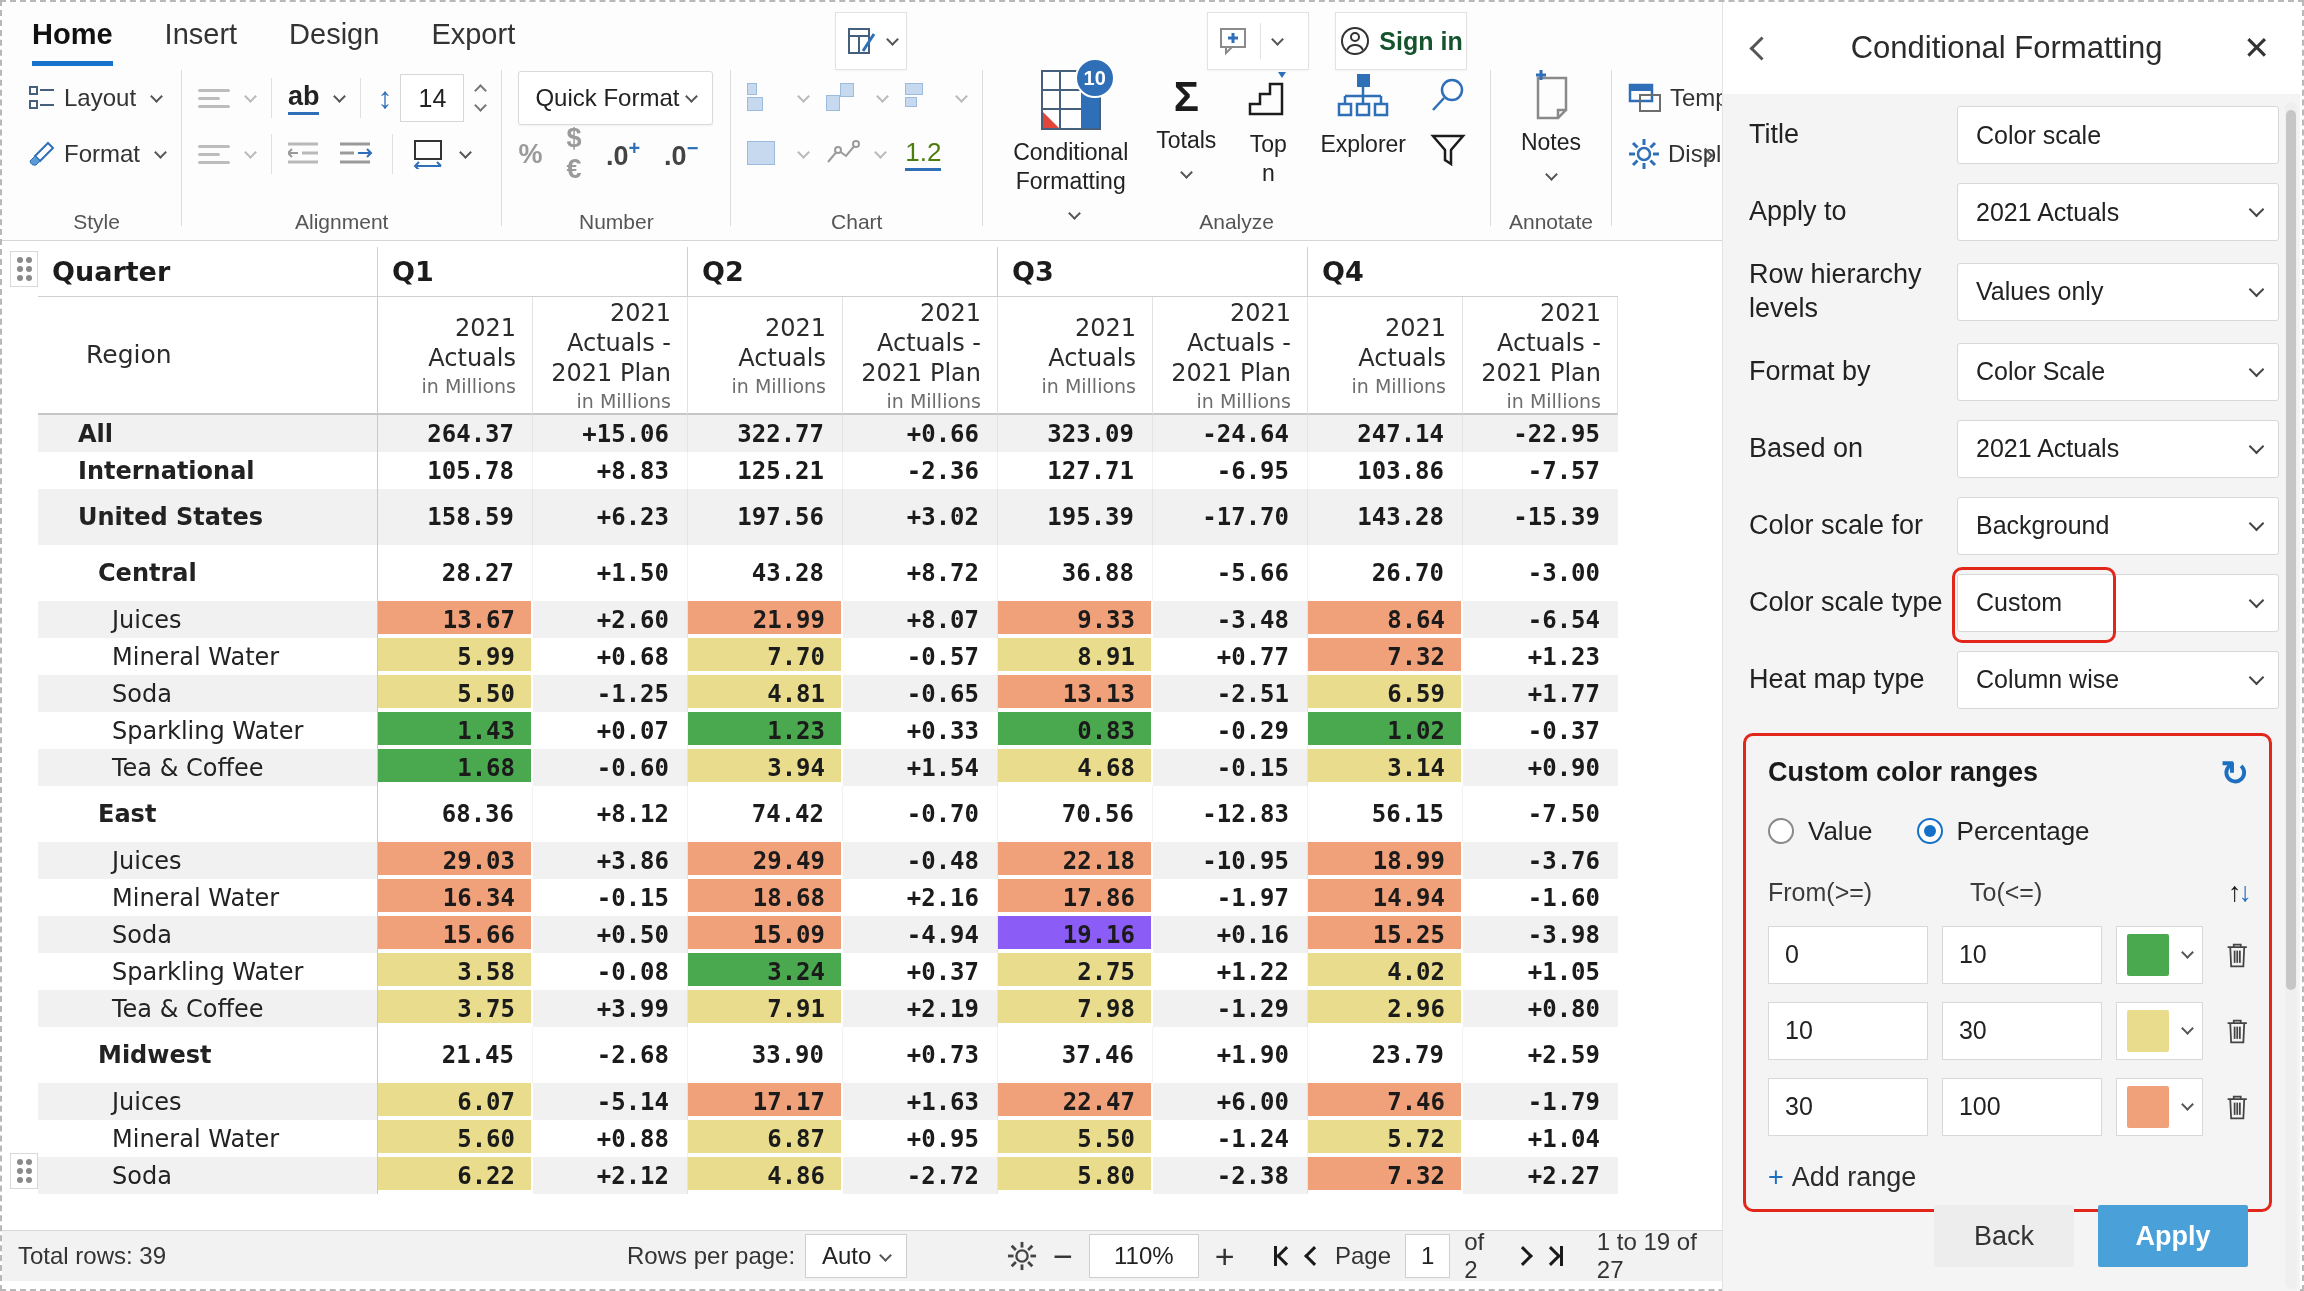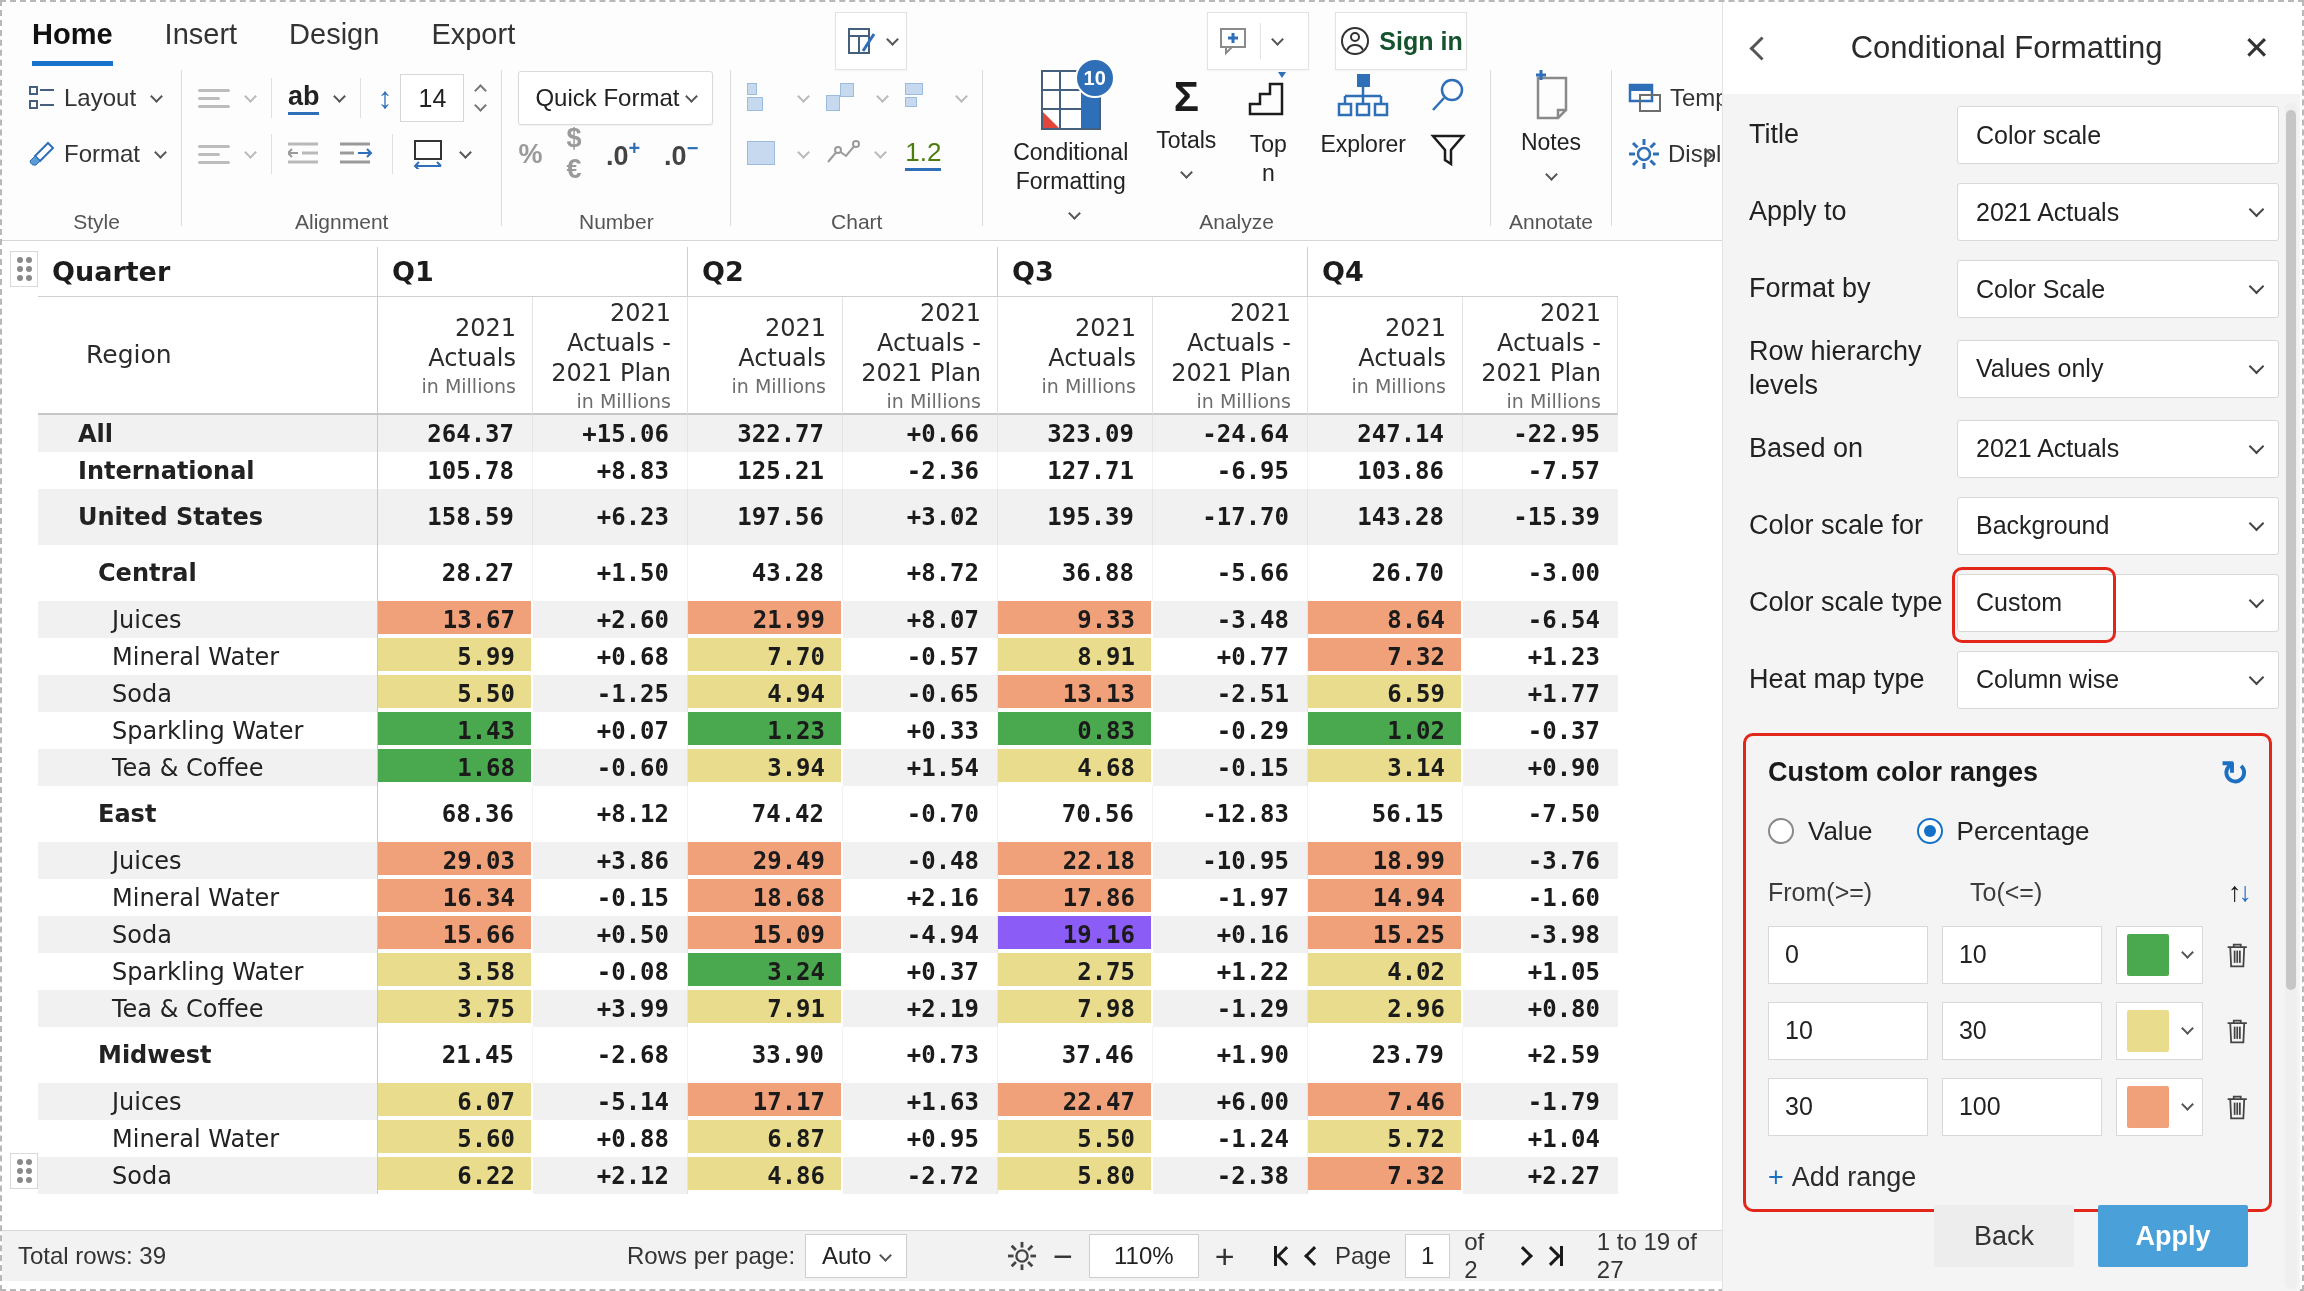--- a/index.html
+++ b/index.html
@@ -531,21 +531,21 @@
               <div class="bcell">-0.57</div>
               <div class="bcell heat" style="background: rgb(233, 221, 141);">8.91</div>
               <div class="bcell">+0.77</div>
               <div class="bcell heat" style="background: rgb(241, 161, 122);">7.32</div>
               <div class="bcell">+1.23</div>
             </div>
             <div class="trow brow stripe" style="height: 37px;">
               <div class="bcell lbl w4" style="padding-left: 74px;">Soda</div>
               <div class="bcell heat" style="background: rgb(233, 221, 141);">5.50</div>
               <div class="bcell">-1.25</div>
-              <div class="bcell heat" style="background: rgb(233, 221, 141);">4.94</div>
+              <div class="bcell heat" style="background: rgb(233, 221, 141);">4.81</div>
               <div class="bcell">-0.65</div>
               <div class="bcell heat" style="background: rgb(241, 161, 122);">13.13</div>
               <div class="bcell">-2.51</div>
               <div class="bcell heat" style="background: rgb(233, 221, 141);">6.59</div>
               <div class="bcell">+1.77</div>
             </div>
             <div class="trow brow" style="height: 37px;">
               <div class="bcell lbl w4" style="padding-left: 74px;">Sparkling Water</div>
               <div class="bcell heat" style="background: rgb(74, 168, 79);">1.43</div>
               <div class="bcell">+0.07</div>
@@ -751,29 +751,29 @@
               <div class="fctl">Color scale</div>
             </div>
           </div>
           <div class="pfield">
             <div class="flab">Apply to</div>
             <div style="position: relative;">
               <div class="fctl">2021 Actuals<span class="cv"></span></div>
             </div>
           </div>
           <div class="pfield">
+            <div class="flab">Row hierarchy levels</div>
+            <div style="position: relative;">
+              <div class="fctl">Values only<span class="cv"></span></div>
+            </div>
+          </div>
+          <div class="pfield">
             <div class="flab">Format by</div>
             <div style="position: relative;">
               <div class="fctl">Color Scale<span class="cv"></span></div>
-            </div>
-          </div>
-          <div class="pfield">
-            <div class="flab">Row hierarchy levels</div>
-            <div style="position: relative;">
-              <div class="fctl">Values only<span class="cv"></span></div>
             </div>
           </div>
           <div class="pfield">
             <div class="flab">Based on</div>
             <div style="position: relative;">
               <div class="fctl">2021 Actuals<span class="cv"></span></div>
             </div>
           </div>
           <div class="pfield">
             <div class="flab">Color scale for</div>

